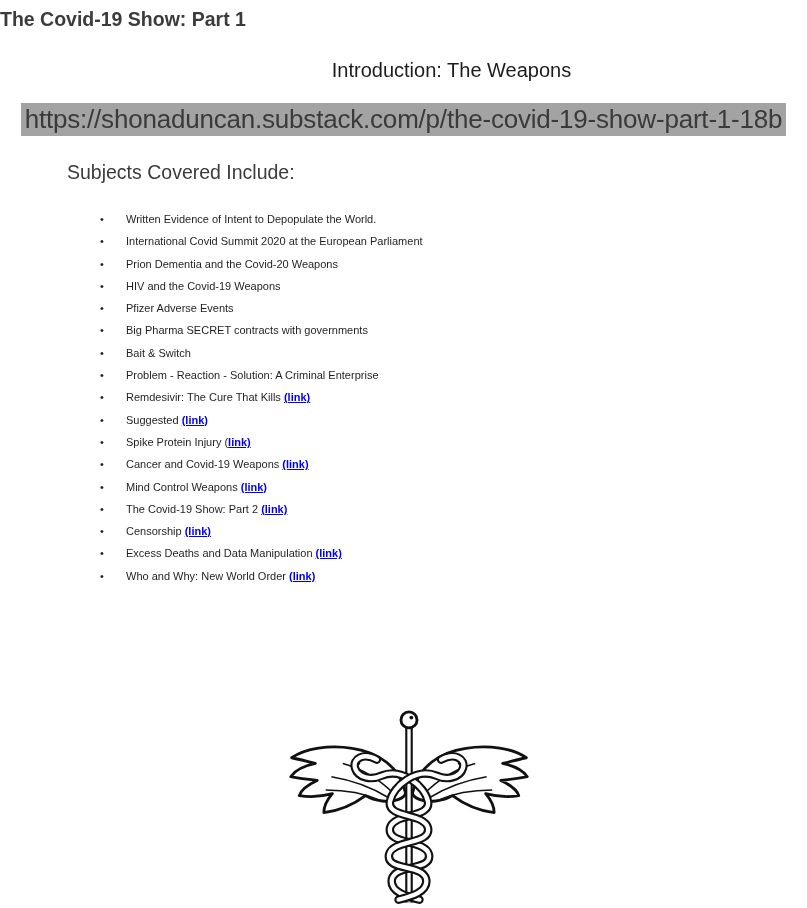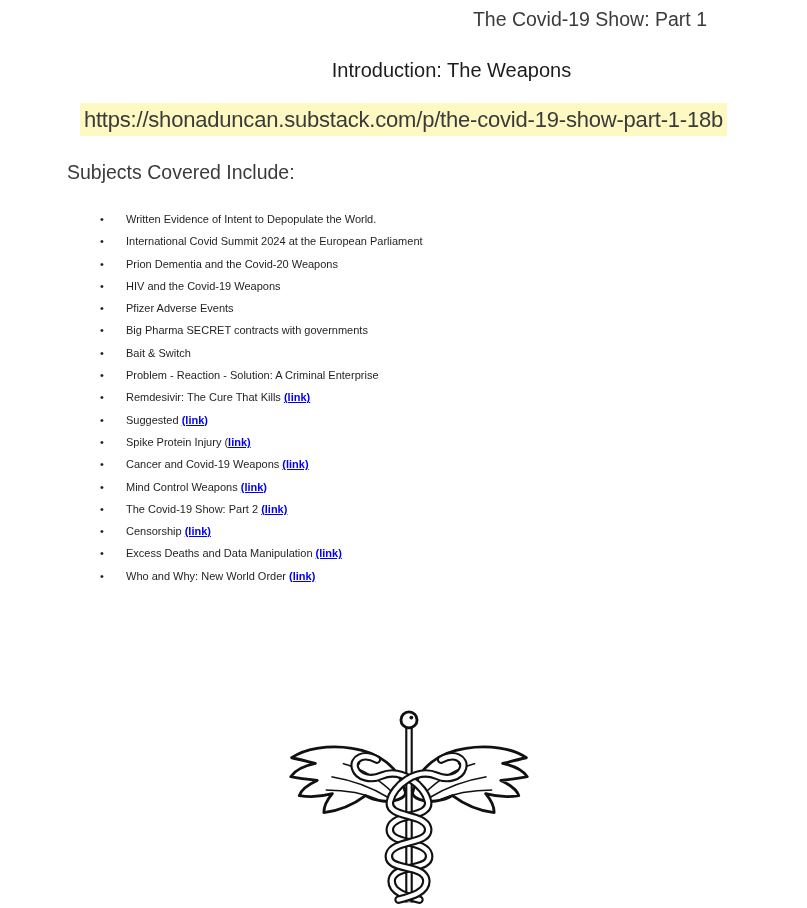--- a/index.html
+++ b/index.html
@@ -13,23 +13,23 @@
     position: relative;
     overflow: hidden;
     font-family: "Liberation Sans", sans-serif;
     color: #1c1c1c;
   }
   .doc-title {
     position: absolute;
     top: 6px;
     left: 0;
     width: 707px;
-    text-align: right;
+    text-align: left;
     font-size: 19.5px;
-    font-weight: 400;
+    font-weight: 700;
     color: #3b3b3b;
     line-height: 26px;
   }
   .doc-subtitle {
     position: absolute;
     top: 57px;
     left: 0;
     width: 807px;
     text-align: center;
     font-size: 20px;
@@ -40,23 +40,23 @@
   }
   .url-row {
     position: absolute;
     top: 103px;
     left: 0;
     width: 807px;
     text-align: center;
   }
   .url-highlight {
     display: inline-block;
-    background: #fef9c3;
+    background: #a3a3a3;
     color: #3a3a3a;
-    font-size: 22px;
+    font-size: 26px;
     line-height: 27px;
     padding: 3px 4px;
     letter-spacing: -0.2px;
   }
   .section-heading {
     position: absolute;
     top: 159px;
     left: 67px;
     font-size: 19.5px;
     font-weight: 400;
@@ -116,21 +116,21 @@
 <div class="url-row">
   <span class="url-highlight">https://shonaduncan.substack.com/p/the-covid-19-show-part-1-18b</span>
 </div>
 
 <div class="section-heading">Subjects Covered Include:</div>
 
 <ul class="subjects">
 
     <li><span class="item-text">Written Evidence of Intent to Depopulate the World.</span></li>
 
-    <li><span class="item-text">International Covid Summit 2024 at the European Parliament</span></li>
+    <li><span class="item-text">International Covid Summit 2020 at the European Parliament</span></li>
 
     <li><span class="item-text">Prion Dementia and the Covid-20 Weapons</span></li>
 
     <li><span class="item-text">HIV and the Covid-19 Weapons</span></li>
 
     <li><span class="item-text">Pfizer Adverse Events</span></li>
 
     <li><span class="item-text">Big Pharma SECRET contracts with governments</span></li>
 
     <li><span class="item-text">Bait &amp; Switch</span></li>

